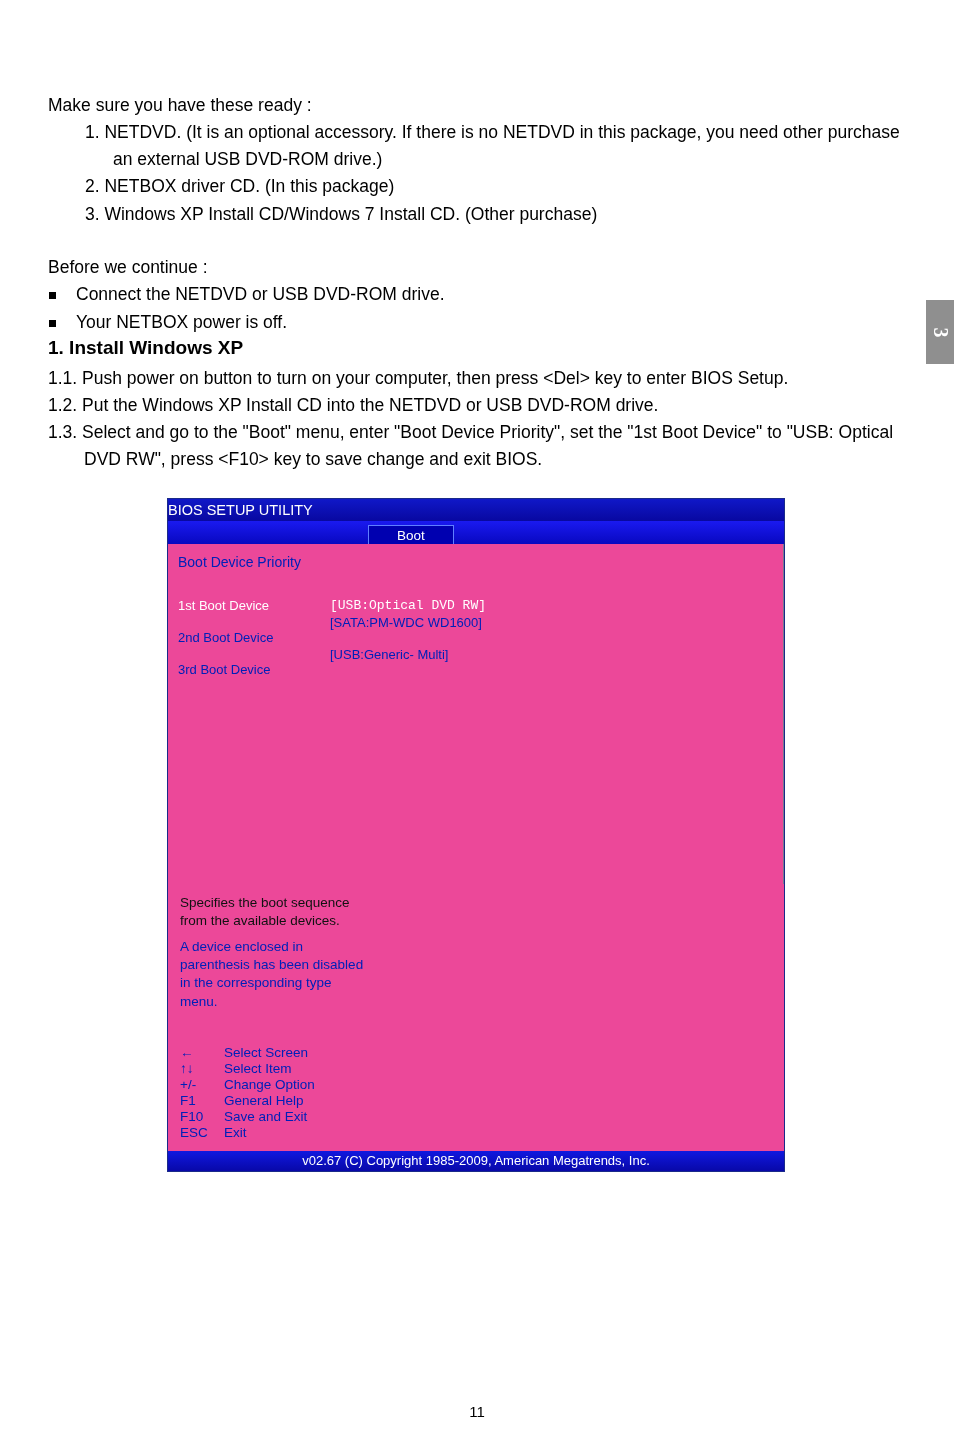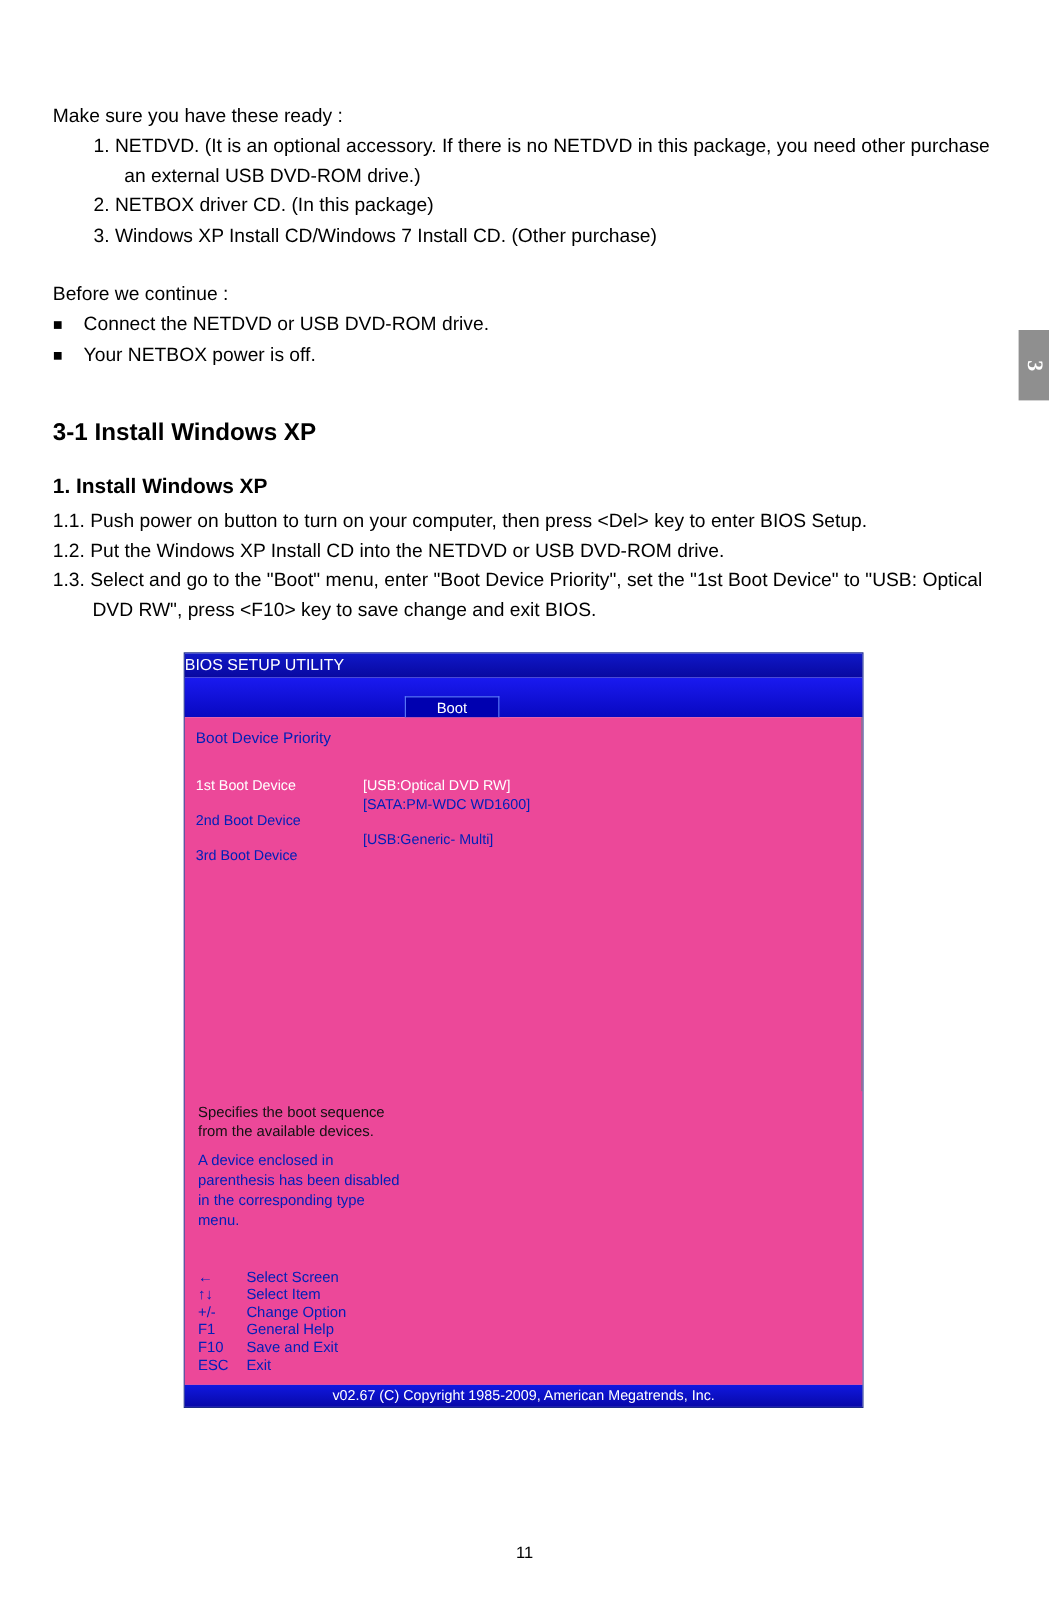--- a/index.html
+++ b/index.html
@@ -12,34 +12,34 @@
   .bullet-sq { width: 7px; height: 7px; background: #000; margin-left: 1px; margin-right: 20px; margin-top: 3px; flex: none; }
   .h-section { font-size: 22px; font-weight: bold; margin-top: 44px; margin-bottom: 26px; }
   .h-sub { font-size: 19px; font-weight: bold; margin-bottom: 6px; }
   .step-row { font-size: 17.5px; line-height: 1.55; padding-left: 36px; text-indent: -36px; }
 
   .side-tab { position: absolute; right: 0; top: 300px; width: 28px; height: 64px; background: #8f8f8f; display: flex; align-items: center; justify-content: center; }
   .side-tab span { color: #fff; font-weight: bold; font-size: 20px; transform: rotate(90deg); font-family: 'Times New Roman', serif; }
 
   .bios-wrap { width: 618px; margin: 24px auto 0; border: 1px solid #1a2a8a; }
   .bios-title { background: linear-gradient(#1018c8, #0808a0); color: #fff; text-align: left; font-size: 14.5px; padding: 3px 0; }
-  .bios-tabbar { background: linear-gradient(#1a1af0, #0808c0); height: 36px; display: flex; align-items: flex-end; padding-left: 200px; }
+  .bios-tabbar { background: linear-gradient(#1a1af0, #0808c0); height: 23px; display: flex; align-items: flex-end; padding-left: 200px; }
   .bios-tab { background: #d8d8cc; border: 1px solid #888; border-bottom: none; padding: 2px 28px 1px; font-size: 13.5px; color: #111; }
   .bios-tab.active { background: #0000b0; color: #fff; border-color: #6080ff; }
   .bios-body { display: flex; background: #ec4899; flex-direction: column; }
   .bios-left { flex: 1; border-right: 1px solid #7a7a90; padding: 10px 6px 10px 10px; min-height: 340px; }
   .bios-right { width: 222px; padding: 10px 24px 10px 12px; }
   .bios-heading { color: #0020b8; font-size: 14px; margin-bottom: 18px; }
   .bios-row { display: flex; font-size: 13px; margin-bottom: 2px; }
   .bios-row .lbl { width: 152px; }
   .bios-row.sel .lbl, .bios-row.sel .val { color: #fff; }
   .bios-row .val { color: #0020b8; }
   .bios-row.sel { background: transparent; }
   .bios-row.sel .lbl { color: #fff; }
-  .bios-row.sel .val { color: #fff; }
+  .bios-row.sel .val { color: #fff; font-family: Liberation Mono, monospace; }
   .bios-row.blue .lbl { color: #0020b8; margin-top: 15px; }
   .bios-help { color: #0020b8; font-size: 13.5px; line-height: 1.35; }
   .bios-help p { margin-bottom: 2px; }
   .bios-help .black { color: #111; }
   .bios-keys { margin-top: 34px; font-size: 13.5px; color: #0020b8; }
   .bios-keys div { display: flex; margin-bottom: 1px; }
   .bios-keys .k { width: 44px; }
   .bios-footer { background: linear-gradient(#1018e0, #0808a8); color: #fff; text-align: center; font-size: 13px; padding: 2px 0 3px; }
 
   .pagenum { position: absolute; bottom: 32px; left: 0; width: 100%; text-align: center; font-size: 15px; }
@@ -63,21 +63,20 @@
   <p class="body-text">Before we continue :</p>
   <div class="bullet-row">
     <div class="bullet-sq"></div>
     <span class="body-text">Connect the NETDVD or USB DVD-ROM drive.</span>
   </div>
   <div class="bullet-row">
     <div class="bullet-sq"></div>
     <span class="body-text">Your NETBOX power is off.</span>
   </div>
 
-  <h2 class="h-section">3-1 Install Windows XP</h2>
 
   <h3 class="h-sub">1. Install Windows XP</h3>
   <p class="step-row">1.1.  Push power on button to turn on your computer, then press &lt;Del&gt; key to enter BIOS Setup.</p>
   <p class="step-row">1.2.  Put the Windows XP Install CD into the NETDVD or USB DVD-ROM drive.</p>
   <p class="step-row">1.3.  Select and go to the "Boot" menu, enter "Boot Device Priority", set the "1st Boot Device" to "USB: Optical DVD RW", press &lt;F10&gt; key to save change and exit BIOS.</p>
 
   <div class="bios-wrap">
     <div class="bios-title">BIOS SETUP UTILITY</div>
     <div class="bios-tabbar">
       <div class="bios-tab active">Boot</div>

